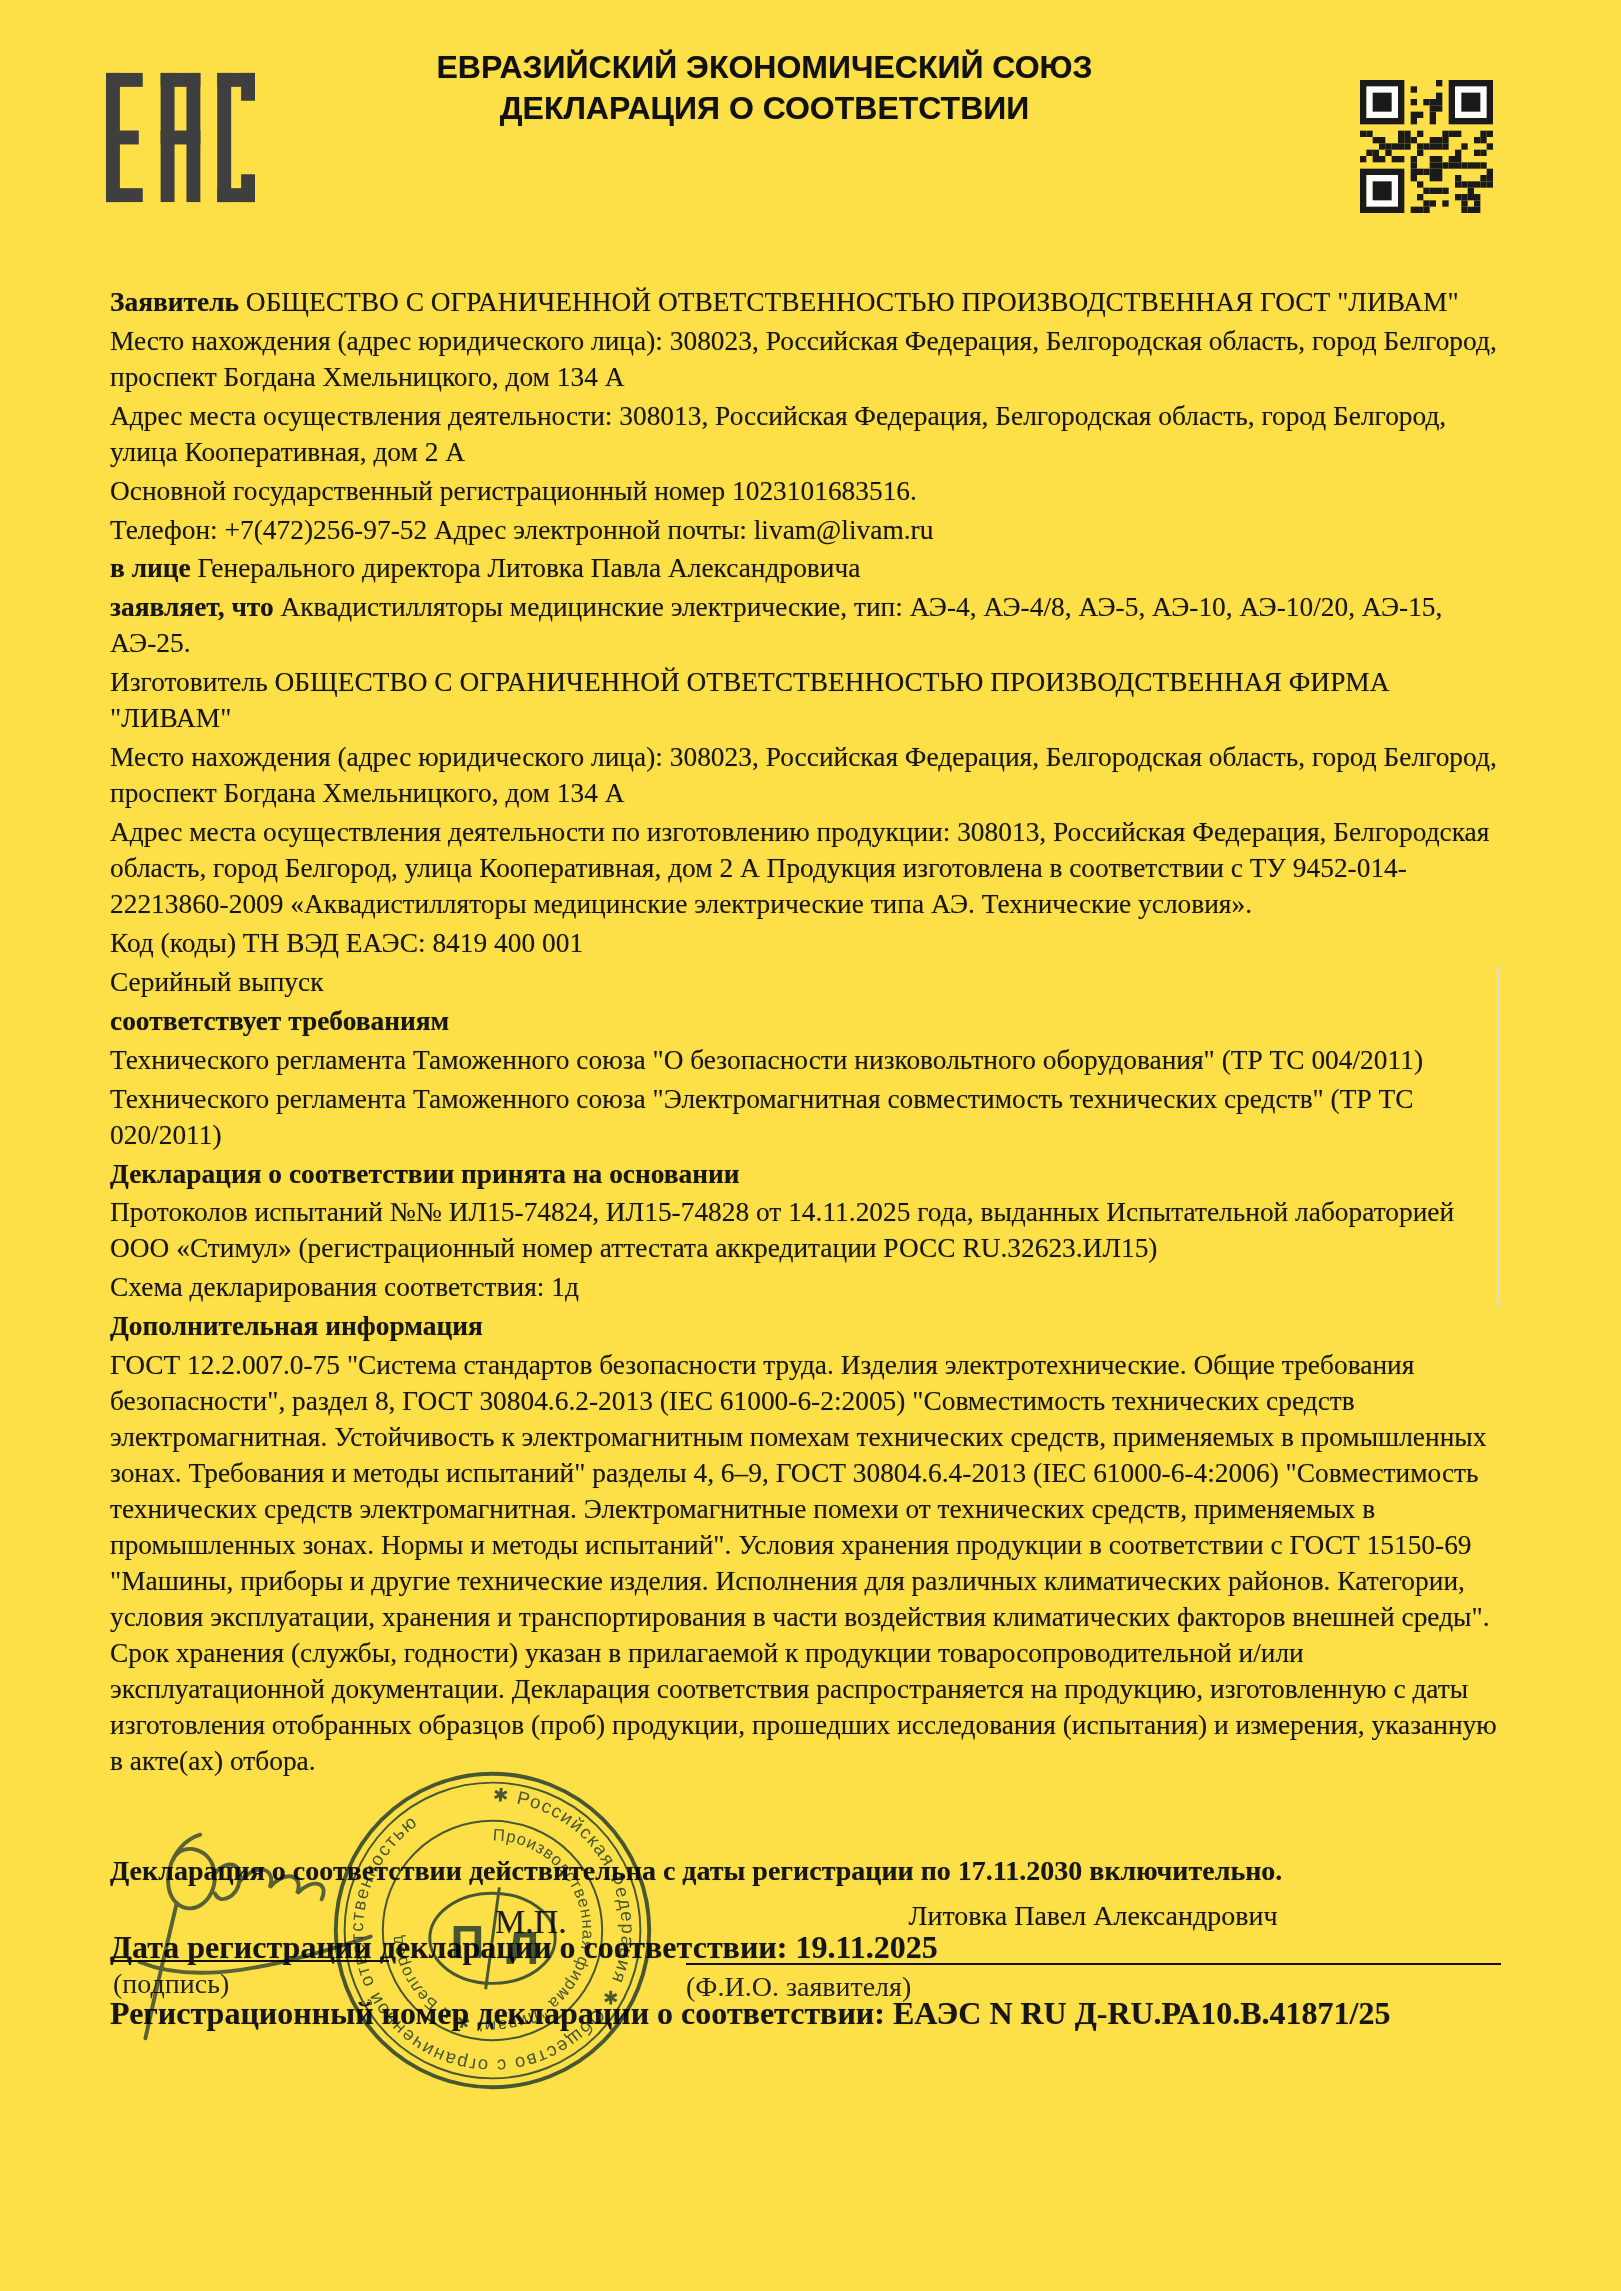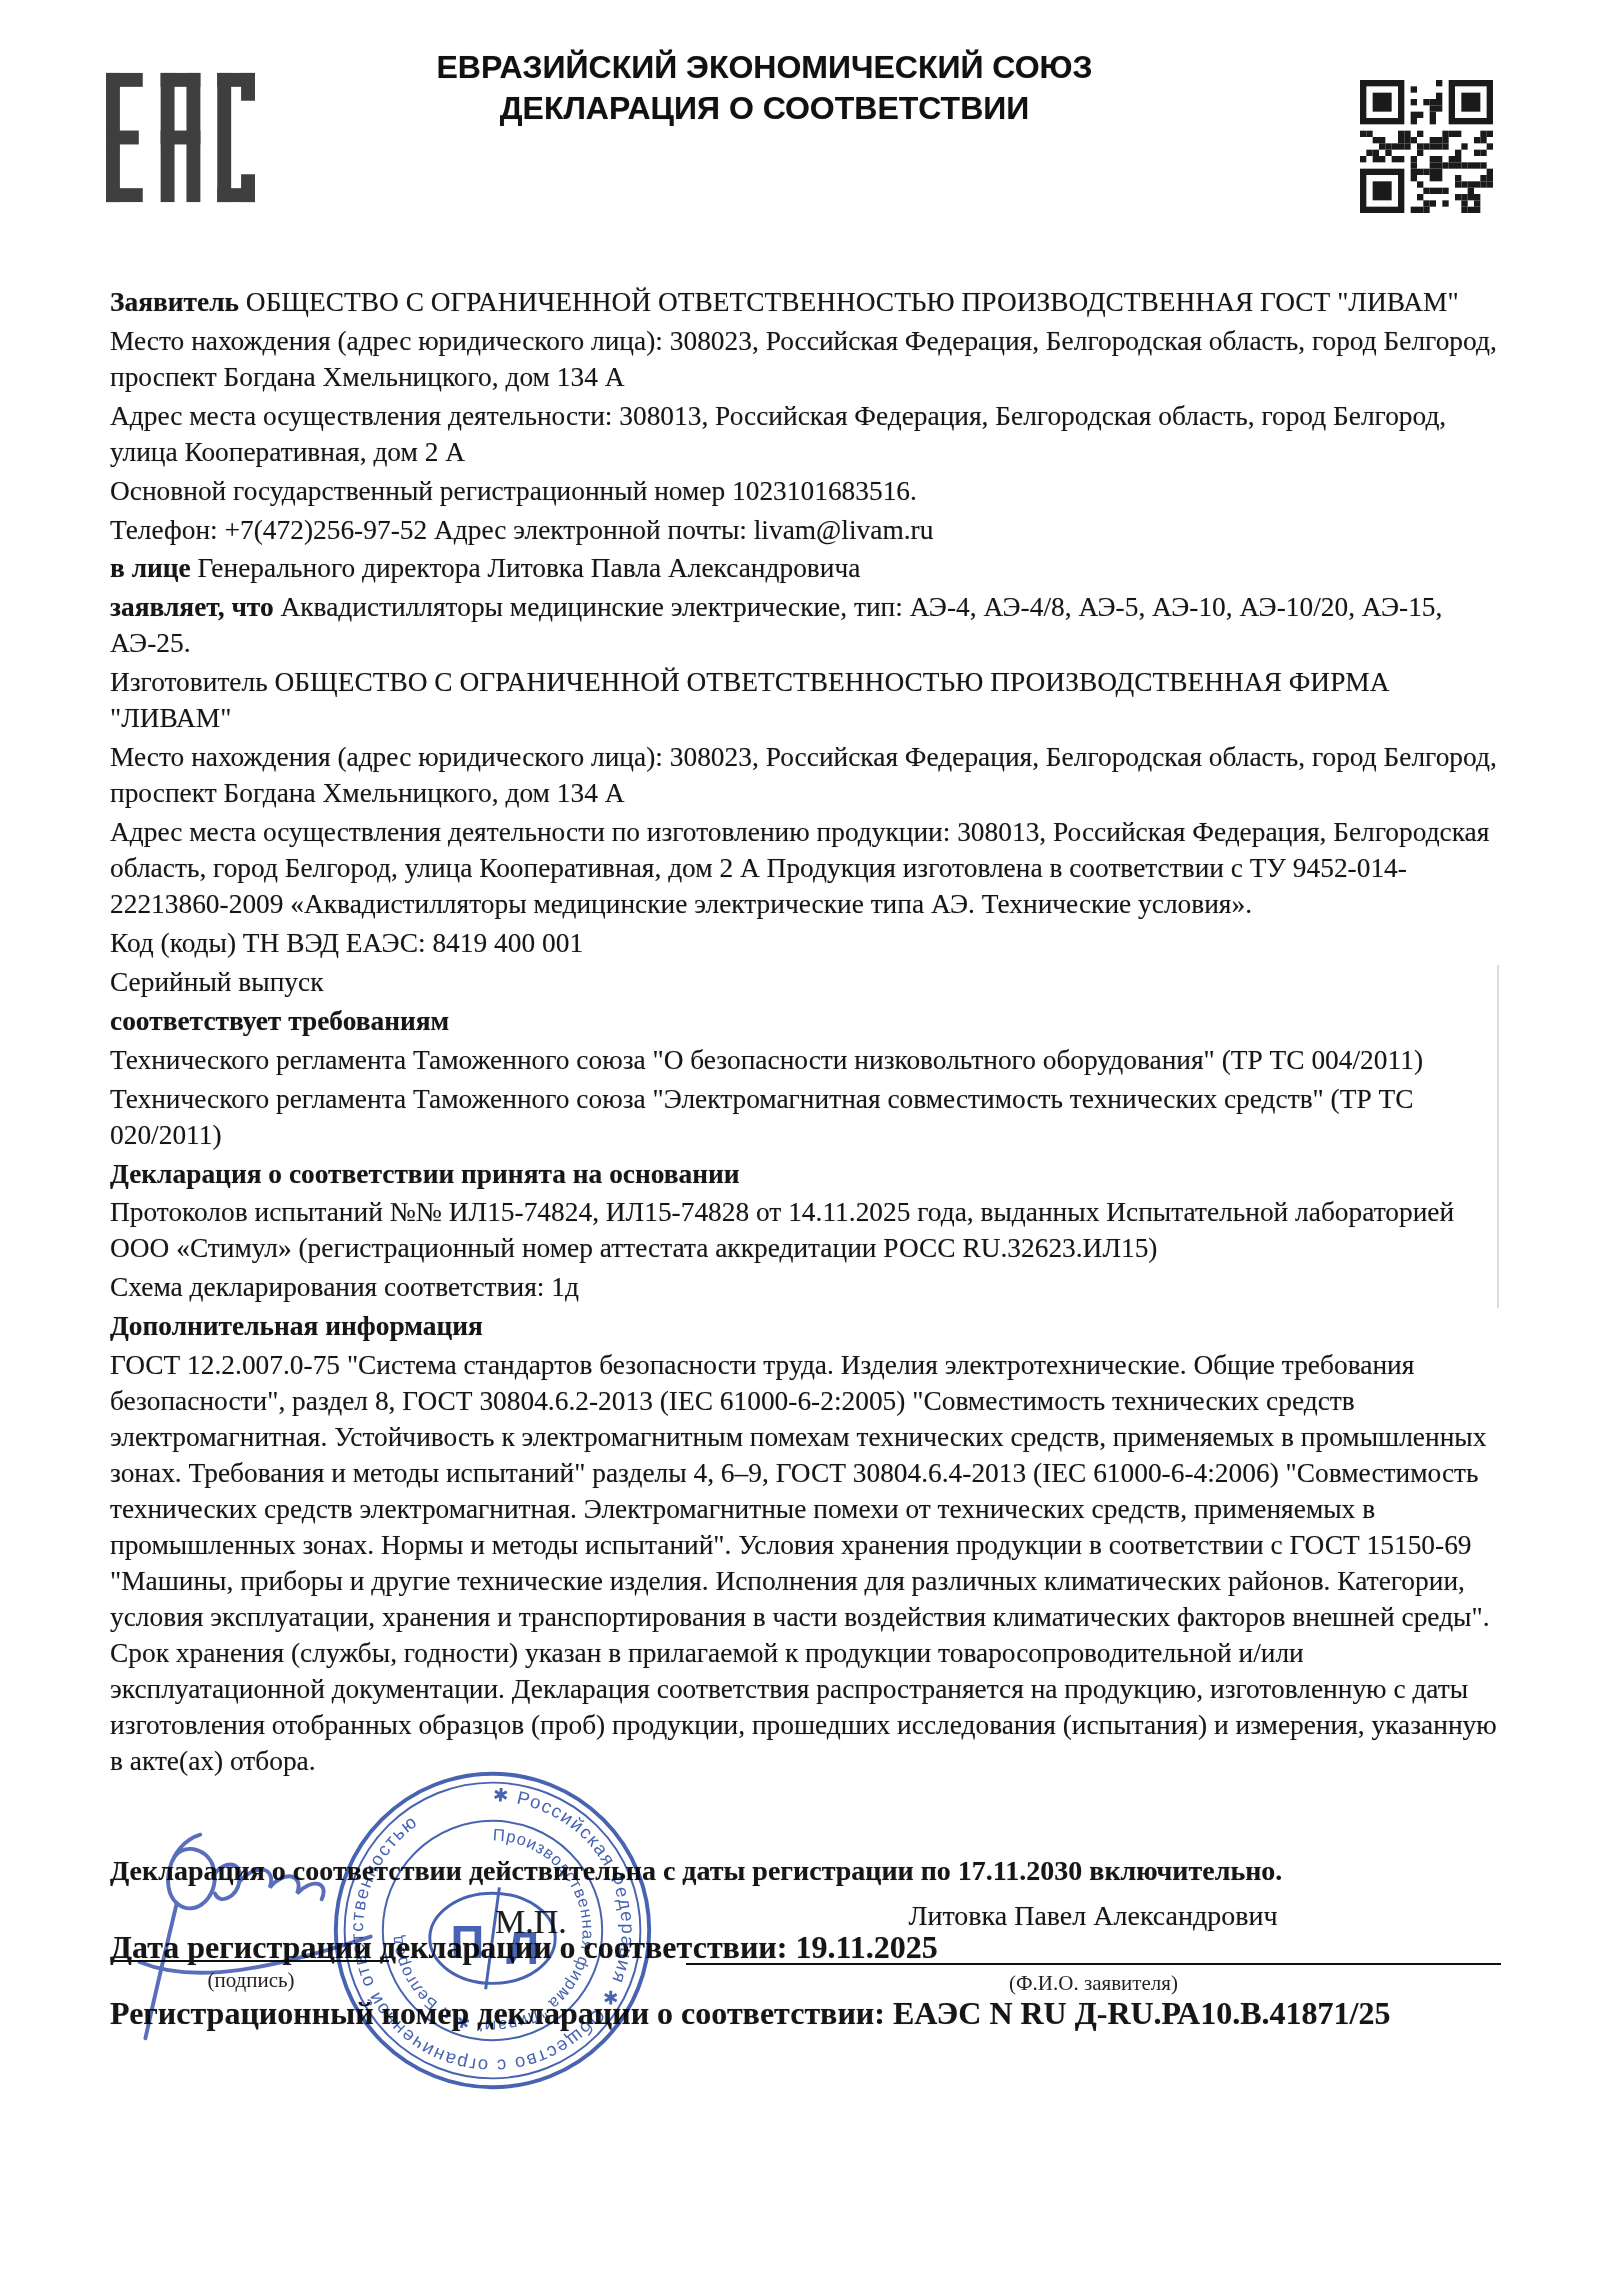--- a/index.html
+++ b/index.html
@@ -1,19 +1,19 @@
 <!DOCTYPE html>
 <html><head>
 <meta charset="utf-8">
 <style>
   * { margin:0; padding:0; box-sizing:border-box; }
   html,body { background:#e8e8e6; }
   .page {
     position:relative; width:1621px; height:2292px;
-    background:#ffffff; overflow:hidden;
+    background:#fde047; overflow:hidden;
     font-family:"Liberation Serif","DejaVu Serif",serif;
     color:#161616;
   }
   .scan-text { text-shadow:0 0 1px rgba(30,30,30,.35); }
 
   
   .eac-logo { position:absolute; left:106px; top:71px; width:149px; height:133px; }
   .title-block {
     position:absolute; left:294px; top:47px; width:941px;
     text-align:center; font-family:"Liberation Sans","DejaVu Sans",sans-serif;
@@ -35,21 +35,21 @@
     position:absolute; left:110px; top:1855px; width:1400px;
     font-size:28px; font-weight:bold;
   }
   .applicant-name {
     position:absolute; left:686px; top:1900px; width:814px;
     text-align:center; font-size:28px;
   }
   .sig-line { position:absolute; border-top:2.9px solid #101010; }
   .sig-line.left  { left:113px; top:1960px; width:276px; }
   .sig-line.right { left:686px; top:1963px; width:815px; }
-  .sig-caption { position:absolute; text-align:center; font-size:21px; color:#222; }
+  .sig-caption { position:absolute; font-size:28px; color:#222; }
   .sig-caption.left  { left:113px; top:1968px; width:276px; }
   .sig-caption.right { left:686px; top:1971px; width:815px; }
   .mp-mark { position:absolute; left:495px; top:1903px; font-size:34px; color:#1d1d1d; }
 
   .footer-line { position:absolute; left:110px; font-size:32px; font-weight:bold; }
   .footer-line.reg  { top:1995px; }
   .footer-line.date { top:1929px; }
 
   
   .stamp {

